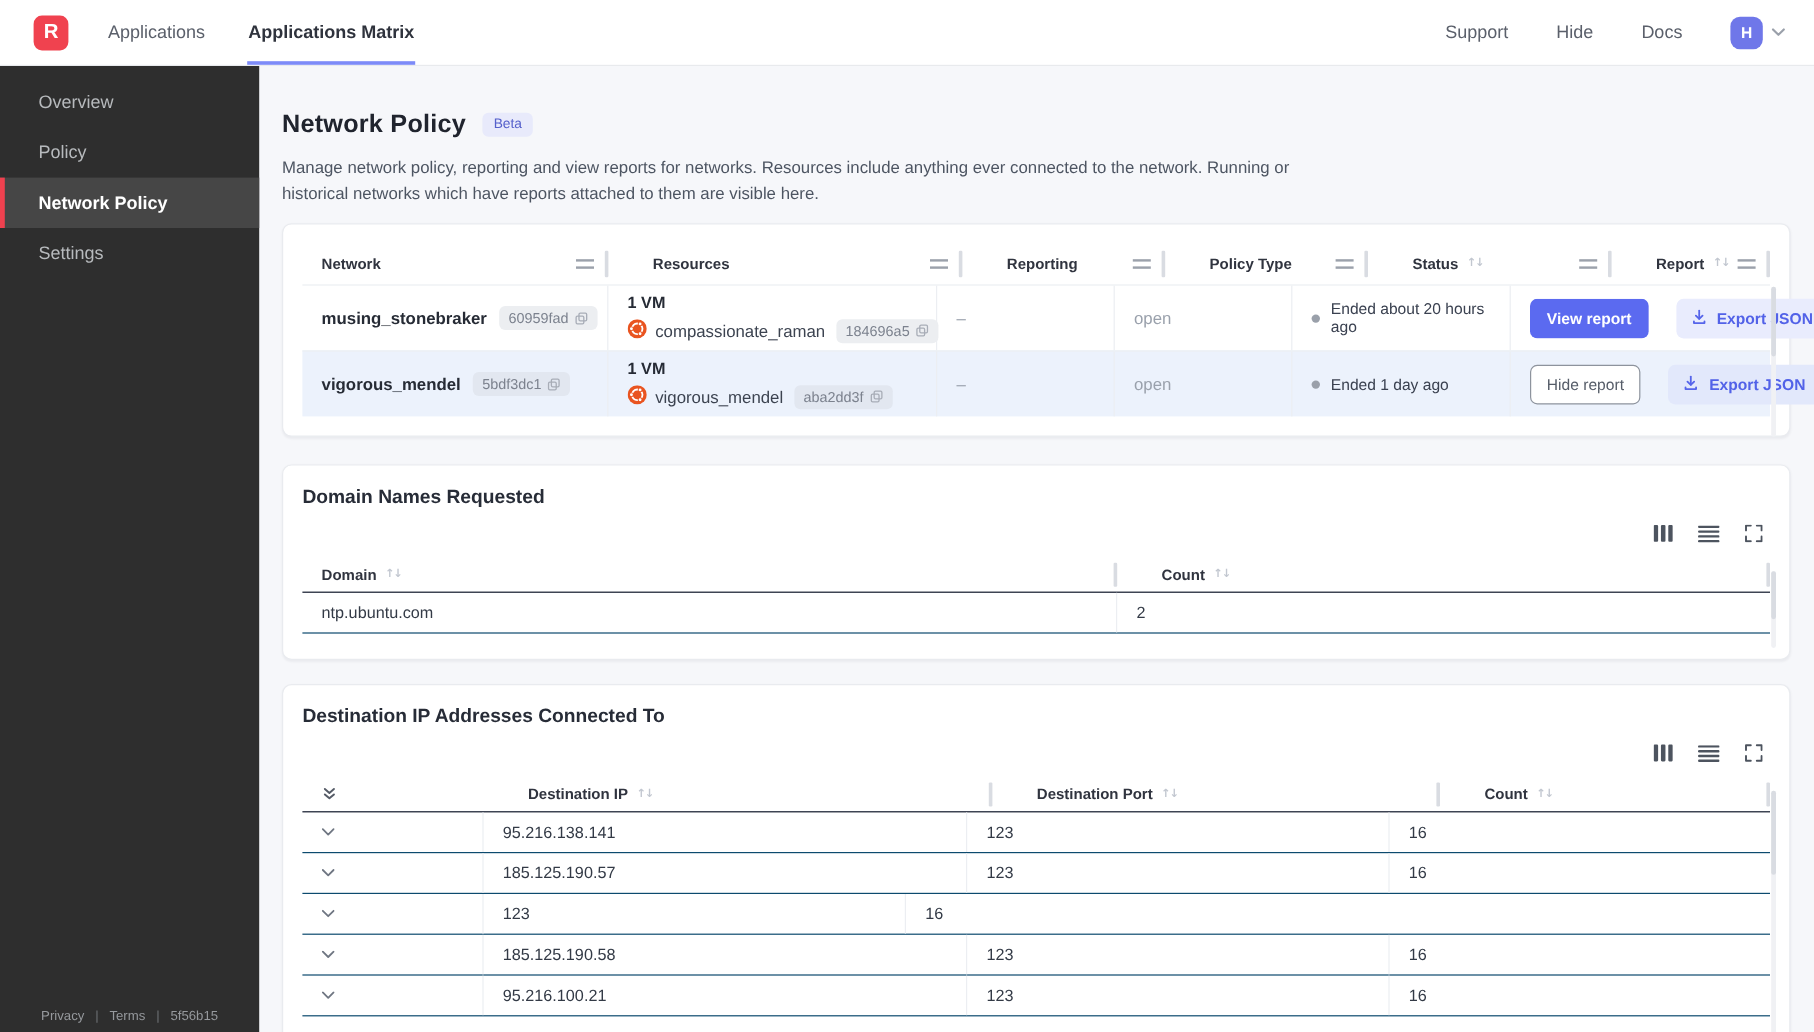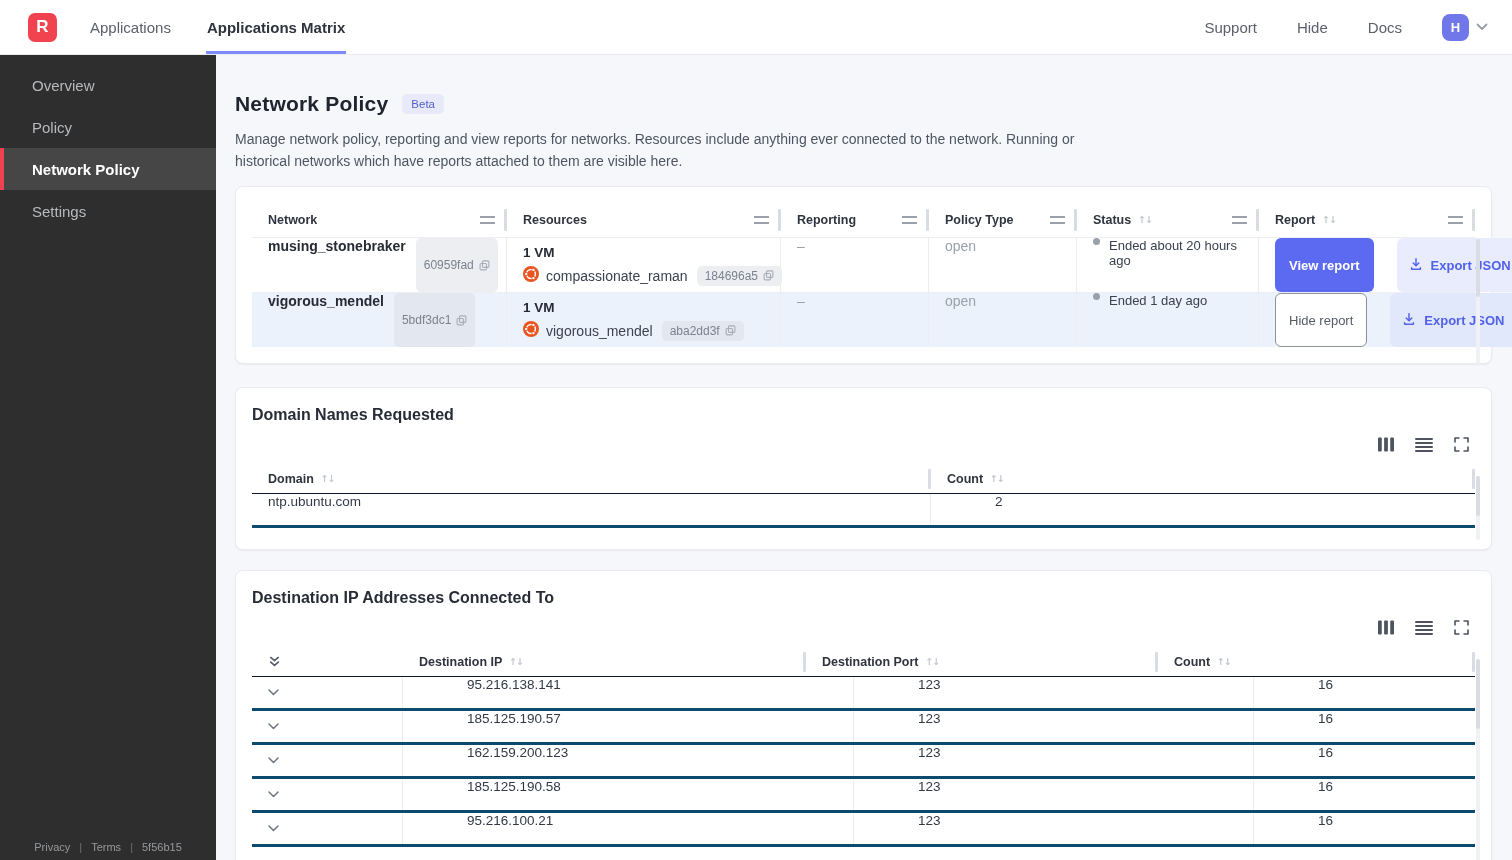--- a/index.html
+++ b/index.html
@@ -43,30 +43,30 @@
   .card { background:#fff; border:1px solid #e9ebef; border-radius:8px;
           box-shadow:0 1px 2px rgba(16,24,40,.05); position:relative; }
   .card-1 { margin-top:14px; padding:15px 16px 16px; }
   .card-2 { margin-top:23px; padding:18px 16px 21px; }
   .card-3 { margin-top:20px; padding:18px 16px 0; height:400px; }
   .card-title { font-size:16px; font-weight:bold; color:#272c37; }
   .card-toolbar { display:flex; justify-content:flex-end; align-items:center; gap:21px; margin:13px 6px 12px 0; }
   .tool-btn { cursor:pointer; display:flex; align-items:center; }
 
   
-  .hrow { display:flex; align-items:flex-end; }
+  .hrow { display:flex; align-items:flex-end;gap:21px; }
   .hcell { position:relative; display:flex; align-items:center; gap:7px; padding:0 12px 0 16px;
            font-size:12.5px; font-weight:bold; color:#30343f; height:100%; }
   .hcell .hsep { position:absolute; right:0; top:50%; transform:translateY(-50%); width:3px; height:22px;
                  background:#d9dce2; border-radius:1px; }
   .sort { font-family:"DejaVu Sans", sans-serif; font-size:9.5px; color:#c2c7d0; letter-spacing:-1px; cursor:pointer; }
   .handle { width:15px; height:8px; border-top:2px solid #9ba1ab; border-bottom:2px solid #9ba1ab;
             margin-left:auto; cursor:pointer; }
   .brow { display:flex; align-items:stretch; border-top:1px solid #eceef2; }
-  .bcell { display:flex; padding:0 16px; border-right:1px solid #eceef2; font-size:14px; }
+  .bcell { display:flex; align-items:center; padding:0 16px; border-right:1px solid #eceef2; font-size:14px; }
   .bcell:last-child { border-right:none; }
 
   
   .nt-hrow { height:35px; }
   .nt-brow { height:55px; }
   .nt-brow.hl { background:#ecf2fc; }
   .c-network { width:255px; flex:none; }
   .c-res     { width:274px; flex:none; }
   .c-rep     { width:148px; flex:none; }
   .c-pol     { width:148px; flex:none; }
@@ -88,21 +88,21 @@
   .btn { font-size:13px; border-radius:6px; padding:8px 13px; cursor:pointer; white-space:nowrap; border:1px solid transparent; }
   .btn-primary { background:#5b6af0; color:#fff; font-weight:bold; }
   .btn-outline { background:#fff; color:#555c68; border-color:#8d939d; }
   .export-btn { display:inline-flex; align-items:center; gap:8px; background:#e9ecfd; color:#5262e8;
                 font-weight:bold; font-size:13px; border-radius:6px; padding:8px 12px; cursor:pointer; white-space:nowrap; }
   .hl .export-btn { background:#e2e8fb; }
 
   
   .sm-hrow { height:30px; border-bottom:1px solid #0f172a; }
   .sm-hrow .hsep { height:20px; }
-  .sm-brow { height:34px; border-top:none; border-bottom:3px solid #0c4a6e;gap:48px; }
+  .sm-brow { height:34px; border-top:none; border-bottom:1px solid #0c4a6e; }
   .sm-brow .bcell { font-size:13.5px; color:#333a46; }
   .c-domain { width:679px; flex:none; }
   .c-count2 { flex:1; }
   .c-exp  { width:151px; flex:none; }
   .c-ip   { width:403px; flex:none; }
   .c-port { width:352px; flex:none; }
   .c-count3 { flex:1; }
   .sm-brow .bcell.no-r { border-right:none; }
   .exp-btn { cursor:pointer; display:flex; align-items:center; }
 
@@ -444,21 +444,20 @@
         <div class="bcell c-count3 no-r">16</div>
       </div>
       <div class="brow sm-brow">
         <div class="bcell c-exp">
             <span class="exp-btn">
               <svg width="11" height="7" viewBox="0 0 11 7" fill="none" stroke="#6f7682" stroke-width="1.5" stroke-linecap="round" stroke-linejoin="round">
                 <path d="M1 1l4.5 4.5L10 1"></path>
               </svg>
             </span>
           </div>
-        <div class="bcell c-ip">162.159.200.123</div>
         <div class="bcell c-port">123</div>
         <div class="bcell c-count3 no-r">16</div>
       </div>
       <div class="brow sm-brow">
         <div class="bcell c-exp">
             <span class="exp-btn">
               <svg width="11" height="7" viewBox="0 0 11 7" fill="none" stroke="#6f7682" stroke-width="1.5" stroke-linecap="round" stroke-linejoin="round">
                 <path d="M1 1l4.5 4.5L10 1"></path>
               </svg>
             </span>

